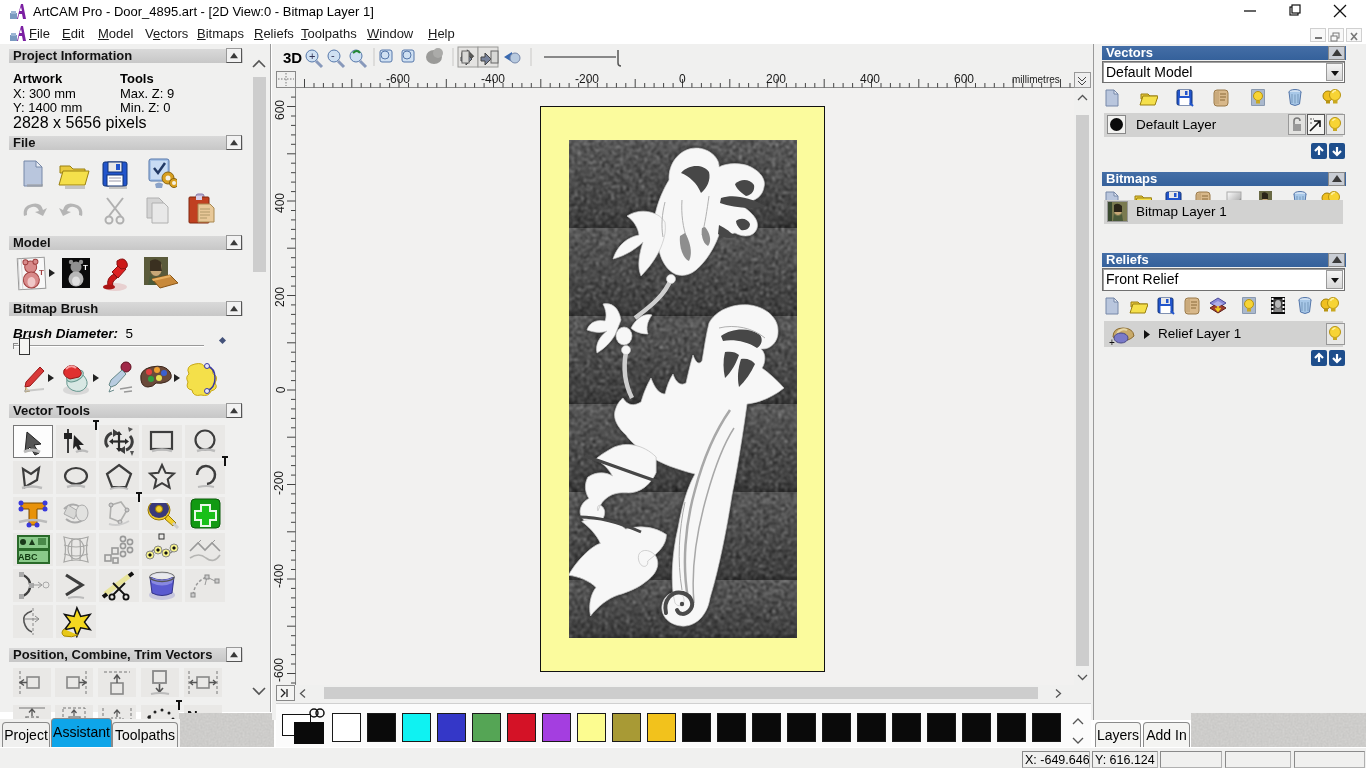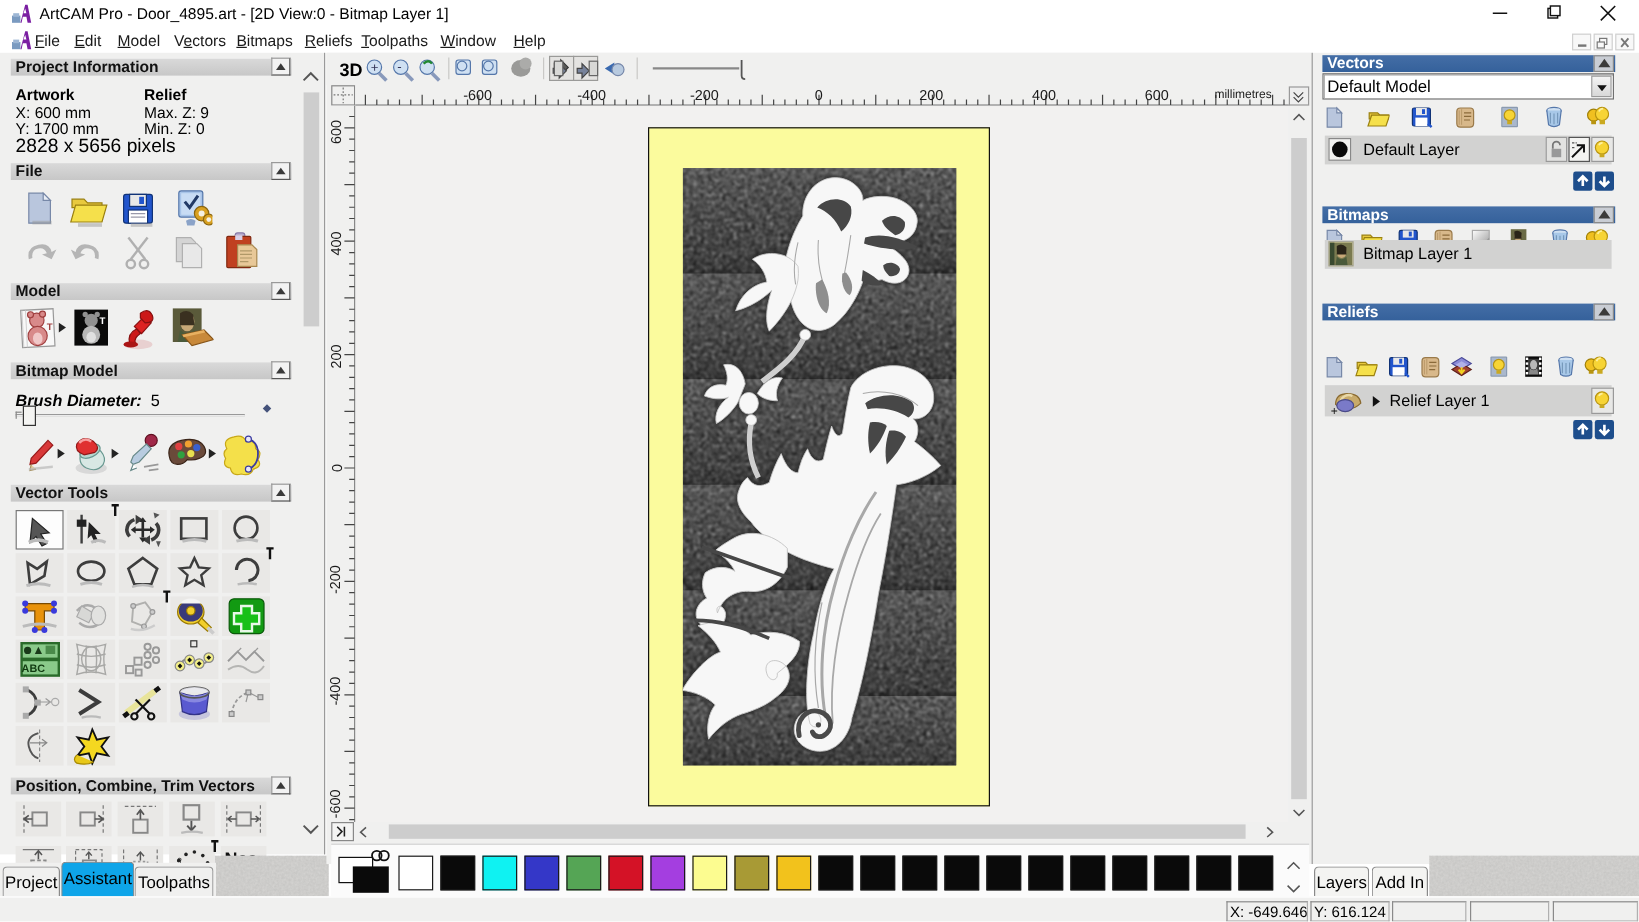--- a/index.html
+++ b/index.html
@@ -125,24 +125,24 @@
         <path d="M3,9 l6,-6 6,6" stroke="#555" fill="none" stroke-width="1.6"></path>
       </svg>
     <div class="abs" style="left:253px;top:33px;width:13px;height:195px;background:#cdcdcd"></div>
     <svg class="abs" style="left:250px;top:641px" width="18" height="12">
         <path d="M3,3 l6,6 6,-6" stroke="#555" fill="none" stroke-width="1.6"></path>
       </svg>
 
     <div class="sechdr" style="top:5px">Project Information</div>
     <div class="secbtn" style="left:226px;top:4px"><span class="tri-up" style="transform:scale(0.8)"></span></div>
     <div class="abs" style="left:13px;top:27px;font-size:13px;font-weight:bold">Artwork</div>
-    <div class="abs" style="left:120px;top:27px;font-size:13px;font-weight:bold">Relief</div>
-    <div class="abs" style="left:13px;top:42px;font-size:13px">X: 600 mm</div>
+    <div class="abs" style="left:120px;top:27px;font-size:13px;font-weight:bold">Tools</div>
+    <div class="abs" style="left:13px;top:42px;font-size:13px">X: 300 mm</div>
     <div class="abs" style="left:120px;top:42px;font-size:13px">Max. Z: 9</div>
-    <div class="abs" style="left:13px;top:56px;font-size:13px">Y: 1700 mm</div>
+    <div class="abs" style="left:13px;top:56px;font-size:13px">Y: 1400 mm</div>
     <div class="abs" style="left:120px;top:56px;font-size:13px">Min. Z: 0</div>
     <div class="abs" style="left:13px;top:70px;font-size:16px">2828 x 5656 pixels</div>
 
     <div class="sechdr" style="top:92px">File</div>
     <div class="secbtn" style="left:226px;top:91px"><span class="tri-up" style="transform:scale(0.8)"></span></div>
 
     <svg class="abs" style="left:17px;top:114px" width="32" height="32" viewBox="0 0 32 32">
       <path d="M7,3 h12 l6,6 v19 h-18 z" fill="#b9c6dd" stroke="#7788a8"></path>
       <path d="M19,3 l6,6 h-6 z" fill="#e8edf5" stroke="#7788a8"></path>
       <rect x="10" y="26" width="16" height="3" fill="#999" opacity="0.5"></rect>
@@ -233,21 +233,21 @@
     </svg>
     <svg class="abs" style="left:142px;top:211px" width="36" height="36" viewBox="0 0 36 36">
       <rect x="2" y="2" width="24" height="28" fill="#5a5a3a"></rect>
       <ellipse cx="14" cy="13" rx="6" ry="8" fill="#c8a878"></ellipse>
       <path d="M8,6 q6,-4 11,1 l1,9 h-12 z" fill="#3a3020"></path>
       <path d="M8,20 q6,6 12,0 l2,10 h-16 z" fill="#4a5a3a"></path>
       <path d="M10,24 l18,-4 8,8 -18,5 z" fill="#c8893a" stroke="#885518"></path>
       <path d="M10,24 l18,-4 1,2 -18,4 z" fill="#e8b060"></path>
     </svg>
 
-    <div class="sechdr" style="top:258px">Bitmap Model</div>
+    <div class="sechdr" style="top:258px">Bitmap Brush</div>
     <div class="secbtn" style="left:226px;top:257px"><span class="tri-up" style="transform:scale(0.8)"></span></div>
     <div class="abs" style="left:13px;top:282px;font-size:13.5px;font-weight:bold;font-style:italic">Brush Diameter:&nbsp; <span style="font-style:normal;font-weight:normal">5</span></div>
     <div class="abs" style="left:13px;top:301px;width:191px;height:2px;background:#999;border-bottom:1px solid #fff"></div>
     <div class="abs" style="left:19px;top:294px;width:11px;height:17px;background:#f4f4f2;border:1px solid #333"></div>
     <div class="abs" style="left:13px;top:299px;width:5px;height:6px;border-left:1px solid #888;border-top:1px solid #888"></div>
     <svg class="abs" style="left:218px;top:292px" width="10" height="10">
         <rect x="2" y="2" width="5" height="5" fill="#44527a" transform="rotate(45 4.5 4.5)"></rect>
       </svg>
 
     <svg class="abs" style="left:18px;top:320px" width="30" height="30" viewBox="0 0 30 30">
@@ -1103,20 +1103,24 @@
             <ellipse cx="10" cy="8" rx="4" ry="5" fill="#c8a878"></ellipse>
             <path d="M6,3 q4,-3 8,1 l0,6 h-8 z" fill="#2a2418"></path>
             <path d="M6,12 q4,4 8,0 l1,7 h-10 z" fill="#4a5a3a"></path>
           </svg>
       </div>
       <div class="abs" style="left:32px;top:4px;font-size:13.5px">Bitmap Layer 1</div>
     </div>
 
     <div class="bluehdr" style="top:209px">Reliefs</div>
     <div class="bluebtn" style="left:234px;top:209px"><span class="tri-up"></span></div>
+    <div class="combo" style="left:8px;top:224px;width:243px;height:23px">
+        <span class="cbtext">Front Relief</span>
+        <span class="cbbtn"></span>
+      </div>
     <div id="relicons">
         <svg class="abs" style="left:9px;top:252px" width="19" height="19" viewBox="0 0 19 19">
           <path d="M3,2 h8 l4,4 v12 h-12 z" fill="#b9c6dd" stroke="#7788a8"></path>
           <path d="M11,2 l4,4 h-4 z" fill="#e8edf5" stroke="#7788a8"></path>
         </svg>
         <svg class="abs" style="left:35px;top:252px" width="19" height="19" viewBox="0 0 19 19">
           <path d="M2,6 h7 l2,2 h7 v3 h-16 z" fill="#e8c93e" stroke="#9a8010"></path>
           <path d="M1,17 l3,-9 h15 l-3,9 z" fill="#f5e04b" stroke="#9a8010"></path>
         </svg>
         <svg class="abs" style="left:62px;top:252px" width="19" height="19" viewBox="0 0 19 19">

